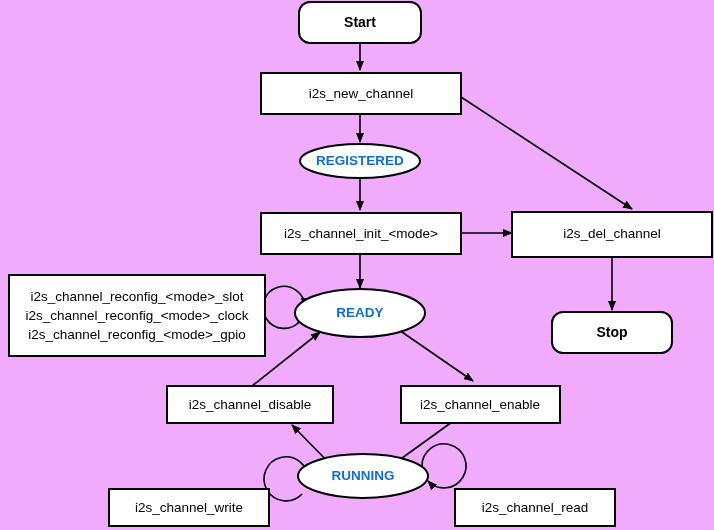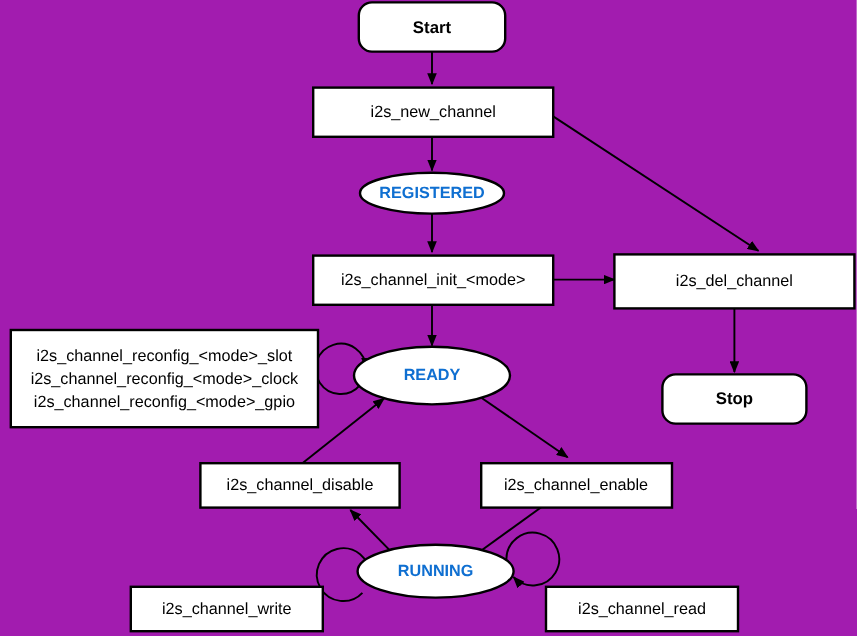--- a/index.html
+++ b/index.html
@@ -4,21 +4,21 @@
 <style>
   html, body {
     margin: 0;
     padding: 0;
     background: #ffffff;
   }
   #canvas {
     position: relative;
     width: 714px;
     height: 530px;
-    background: #a21caf;
+    background: #f0abfc;
     font-family: "Liberation Sans", sans-serif;
     overflow: hidden;
   }
   svg.diagram {
     position: absolute;
     top: 0;
     left: 0;
     width: 714px;
     height: 530px;
   }

